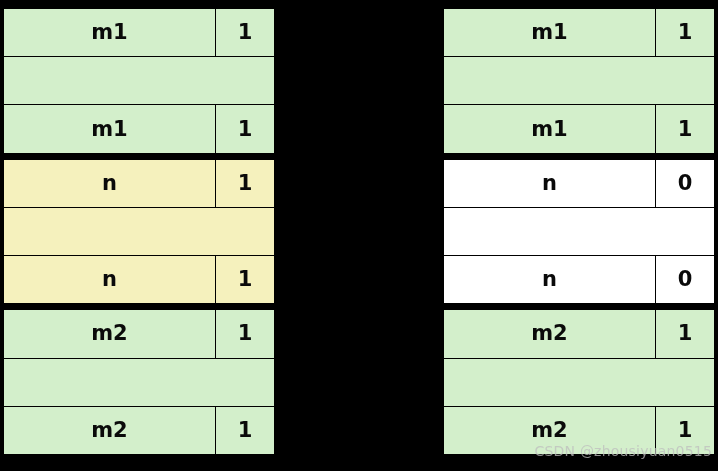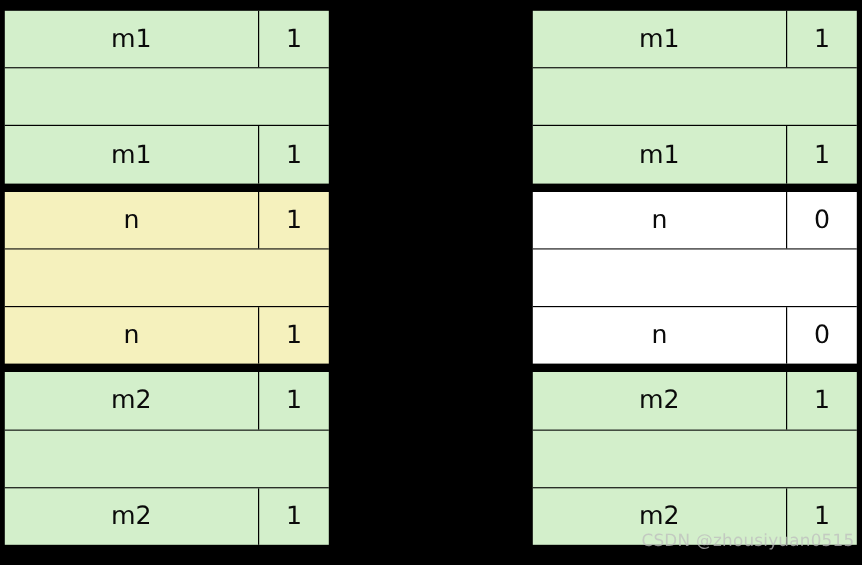--- a/index.html
+++ b/index.html
@@ -66,21 +66,21 @@
   .row:last-child {
     border-bottom: none;
   }
 
   .cell {
     display: flex;
     align-items: center;
     justify-content: center;
     box-sizing: border-box;
     font-size: 21px;
-    font-weight: normal;
+    font-weight: bold;
     color: #0a0a0a;
     line-height: 1;
     overflow: hidden;
   }
 
   .cell-label {
     flex: 0 0 78.5%;
     border-right: 1px solid #000000;
   }
 

